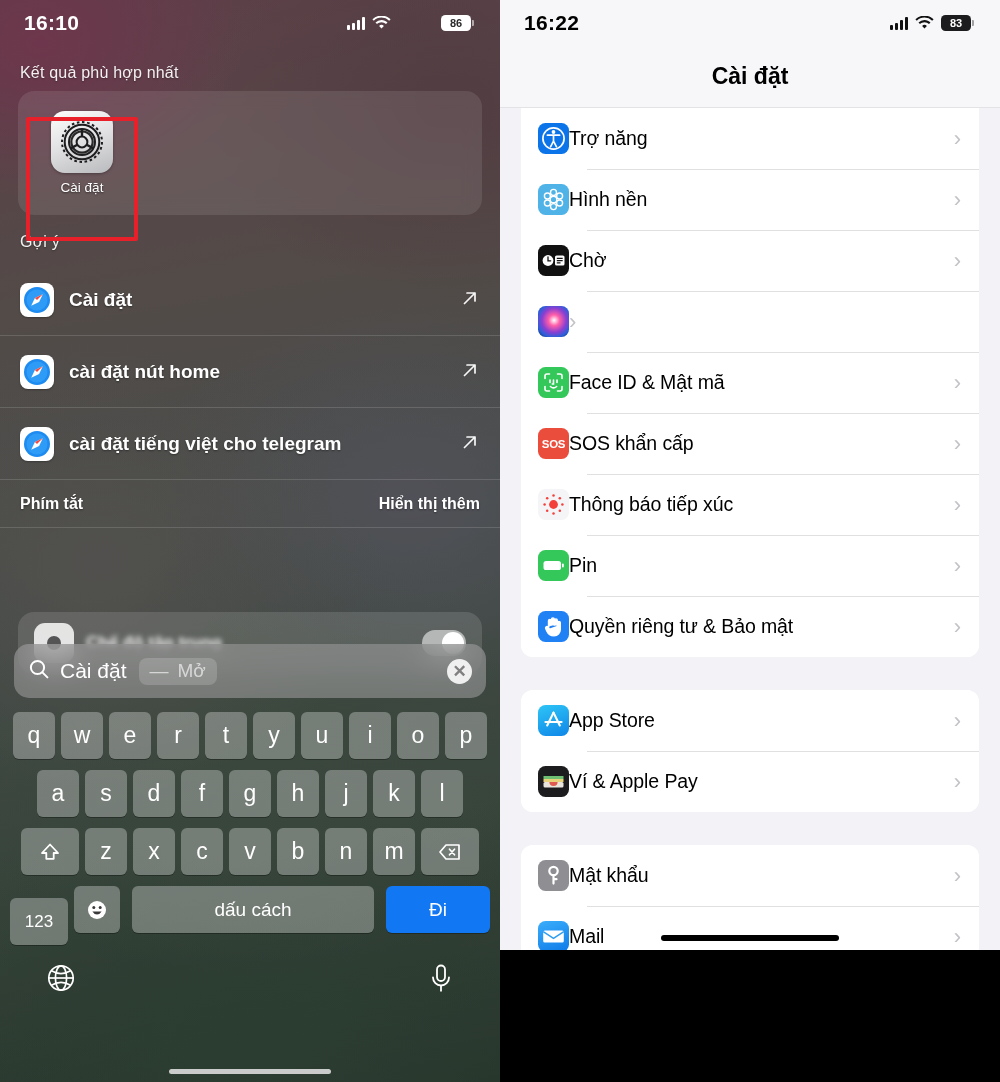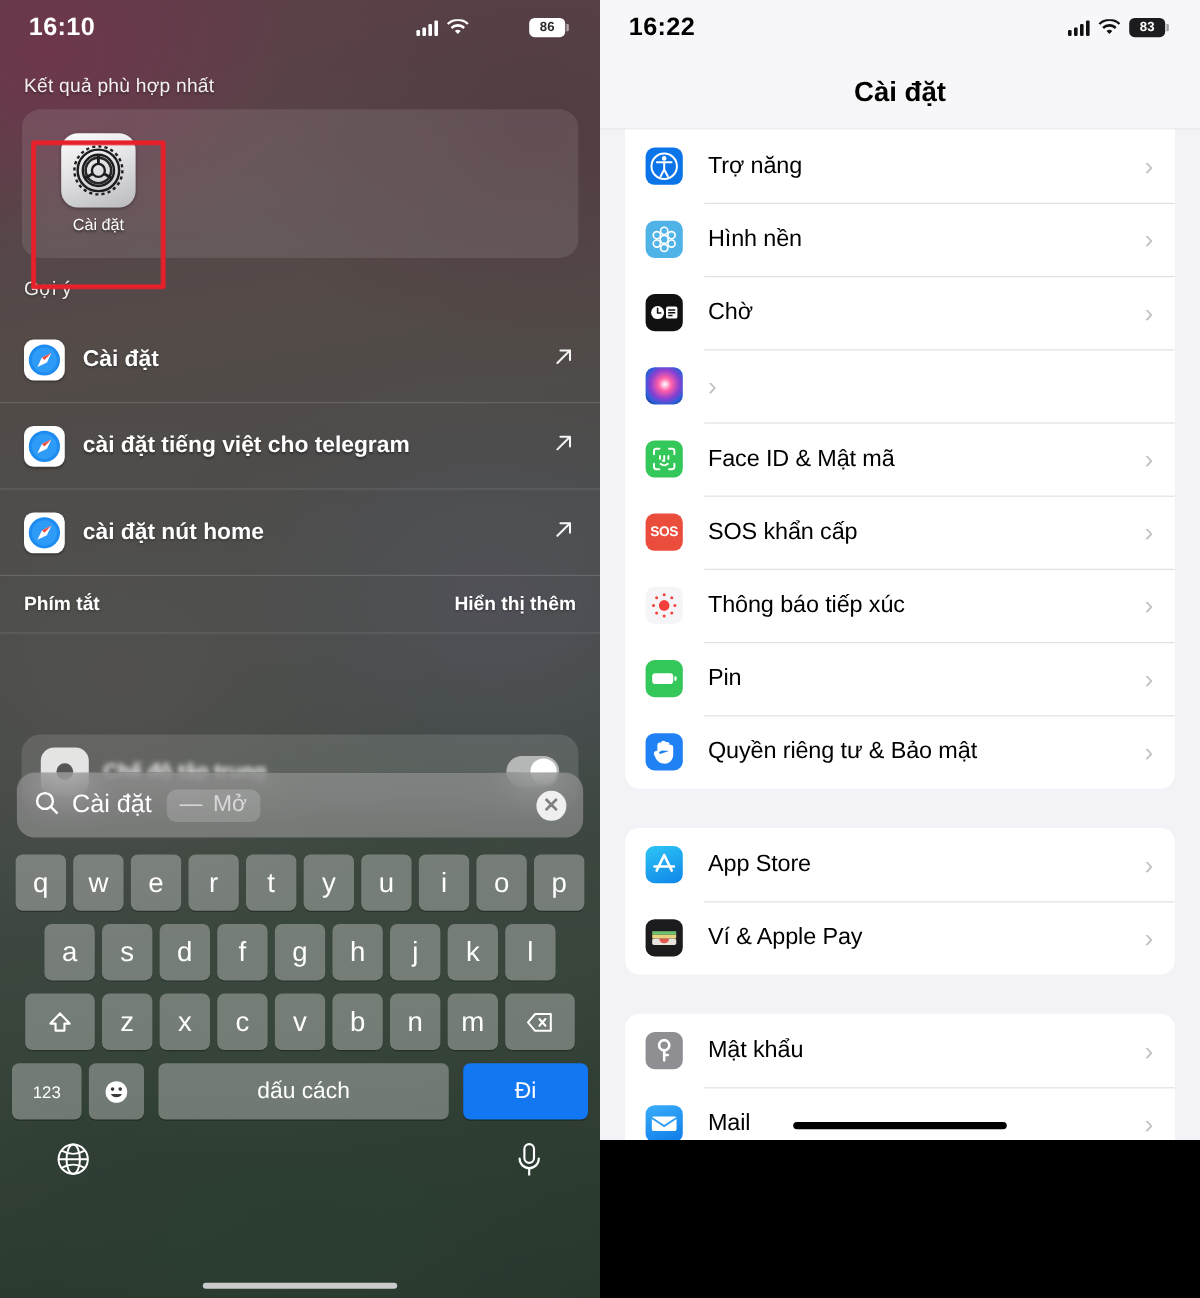--- a/index.html
+++ b/index.html
@@ -148,21 +148,21 @@
   .key {
     min-width: 42px; height: 47px; border-radius: 6px;
     background: rgba(225,225,225,.36);
     display: flex; align-items: center; justify-content: center;
     font-size: 23px; color: #fff; font-weight: 400;
     box-shadow: 0 1px 0 rgba(0,0,0,.3);
   }
   .krow.r2 { padding: 0 22px; }
   .krow.r3 { padding: 0 2px; }
   .key.wide { min-width: 58px; }
-  .key.k123 { min-width: 58px; font-size: 14px; }
+  .key.k123 { min-width: 58px; font-size: 17px; margin-top: 12px; }
   .key.kemo { min-width: 46px; font-size: 20px; }
   .key.space { flex: 1; margin: 0 6px; font-size: 19px; }
   .key.go { min-width: 104px; background: #1277f2; font-size: 19px; color: #fff; }
   .kbbottom { display: flex; justify-content: center; gap: 6px; padding: 0 10px; }
   .kb-icons {
     display: flex; justify-content: space-between;
     padding: 18px 46px 0; color: #fff;
   }
   .home-ind {
     position: absolute; bottom: 8px; left: 50%; transform: translateX(-50%);
@@ -186,21 +186,21 @@
     align-items: center; justify-content: center;
     font-size: 23px; font-weight: 600;
     border-bottom: 1px solid rgba(0,0,0,.08);
   }
   .s-group {
     margin: 0 21px; background: #fff; border-radius: 12px; overflow: hidden;
   }
   .s-group.cut-top { border-radius: 0 0 12px 12px; margin-top: 0; }
   .s-gap { height: 33px; }
   .s-row {
-    display: flex; align-items: center; gap: 21px;
+    display: flex; align-items: center; gap: 0;
     height: 61px; padding: 0 14px 0 17px; position: relative; background: #fff;
   }
   .s-row + .s-row::before {
     content: ""; position: absolute; left: 66px; right: 0; top: 0;
     height: 1px; background: rgba(60,60,67,.16);
   }
   .s-ic {
     width: 31px; height: 31px; border-radius: 7.5px; flex: 0 0 31px;
     display: flex; align-items: center; justify-content: center; overflow: hidden;
   }
@@ -288,37 +288,37 @@
       </div>
       <div class="sugg-row">
         <span class="safari-ic">
           <svg width="28" height="28" viewBox="0 0 28 28">
               <circle cx="14" cy="14" r="13" fill="#1e8bf0"></circle>
               <circle cx="14" cy="14" r="10.5" fill="#2e9bf7"></circle>
               <path d="M19.8 8.2 11.9 12 8.2 19.8 16.1 16z" fill="#fff"></path>
               <path d="M19.8 8.2 11.9 12 14 14z" fill="#f4493f"></path>
             </svg>
         </span>
-        <span class="sugg-txt">cài đặt tiếng việt cho telegram</span>
+        <span class="sugg-txt">cài đặt nút home</span>
         <span class="arrow-ne">
           <svg width="20" height="20" viewBox="0 0 20 20">
               <path d="M4.5 15.5 15 5M7 5h8v8" stroke="#fff" stroke-width="1.7" fill="none" stroke-linecap="round" stroke-linejoin="round"></path>
             </svg>
         </span>
       </div>
       <div class="sugg-row">
         <span class="safari-ic">
           <svg width="28" height="28" viewBox="0 0 28 28">
               <circle cx="14" cy="14" r="13" fill="#1e8bf0"></circle>
               <circle cx="14" cy="14" r="10.5" fill="#2e9bf7"></circle>
               <path d="M19.8 8.2 11.9 12 8.2 19.8 16.1 16z" fill="#fff"></path>
               <path d="M19.8 8.2 11.9 12 14 14z" fill="#f4493f"></path>
             </svg>
         </span>
-        <span class="sugg-txt">cài đặt nút home</span>
+        <span class="sugg-txt">cài đặt tiếng việt cho telegram</span>
         <span class="arrow-ne">
           <svg width="20" height="20" viewBox="0 0 20 20">
               <path d="M4.5 15.5 15 5M7 5h8v8" stroke="#fff" stroke-width="1.7" fill="none" stroke-linecap="round" stroke-linejoin="round"></path>
             </svg>
         </span>
       </div>
     </div>
 
     <div class="lz footrow">
       <span>Phím tắt</span>

